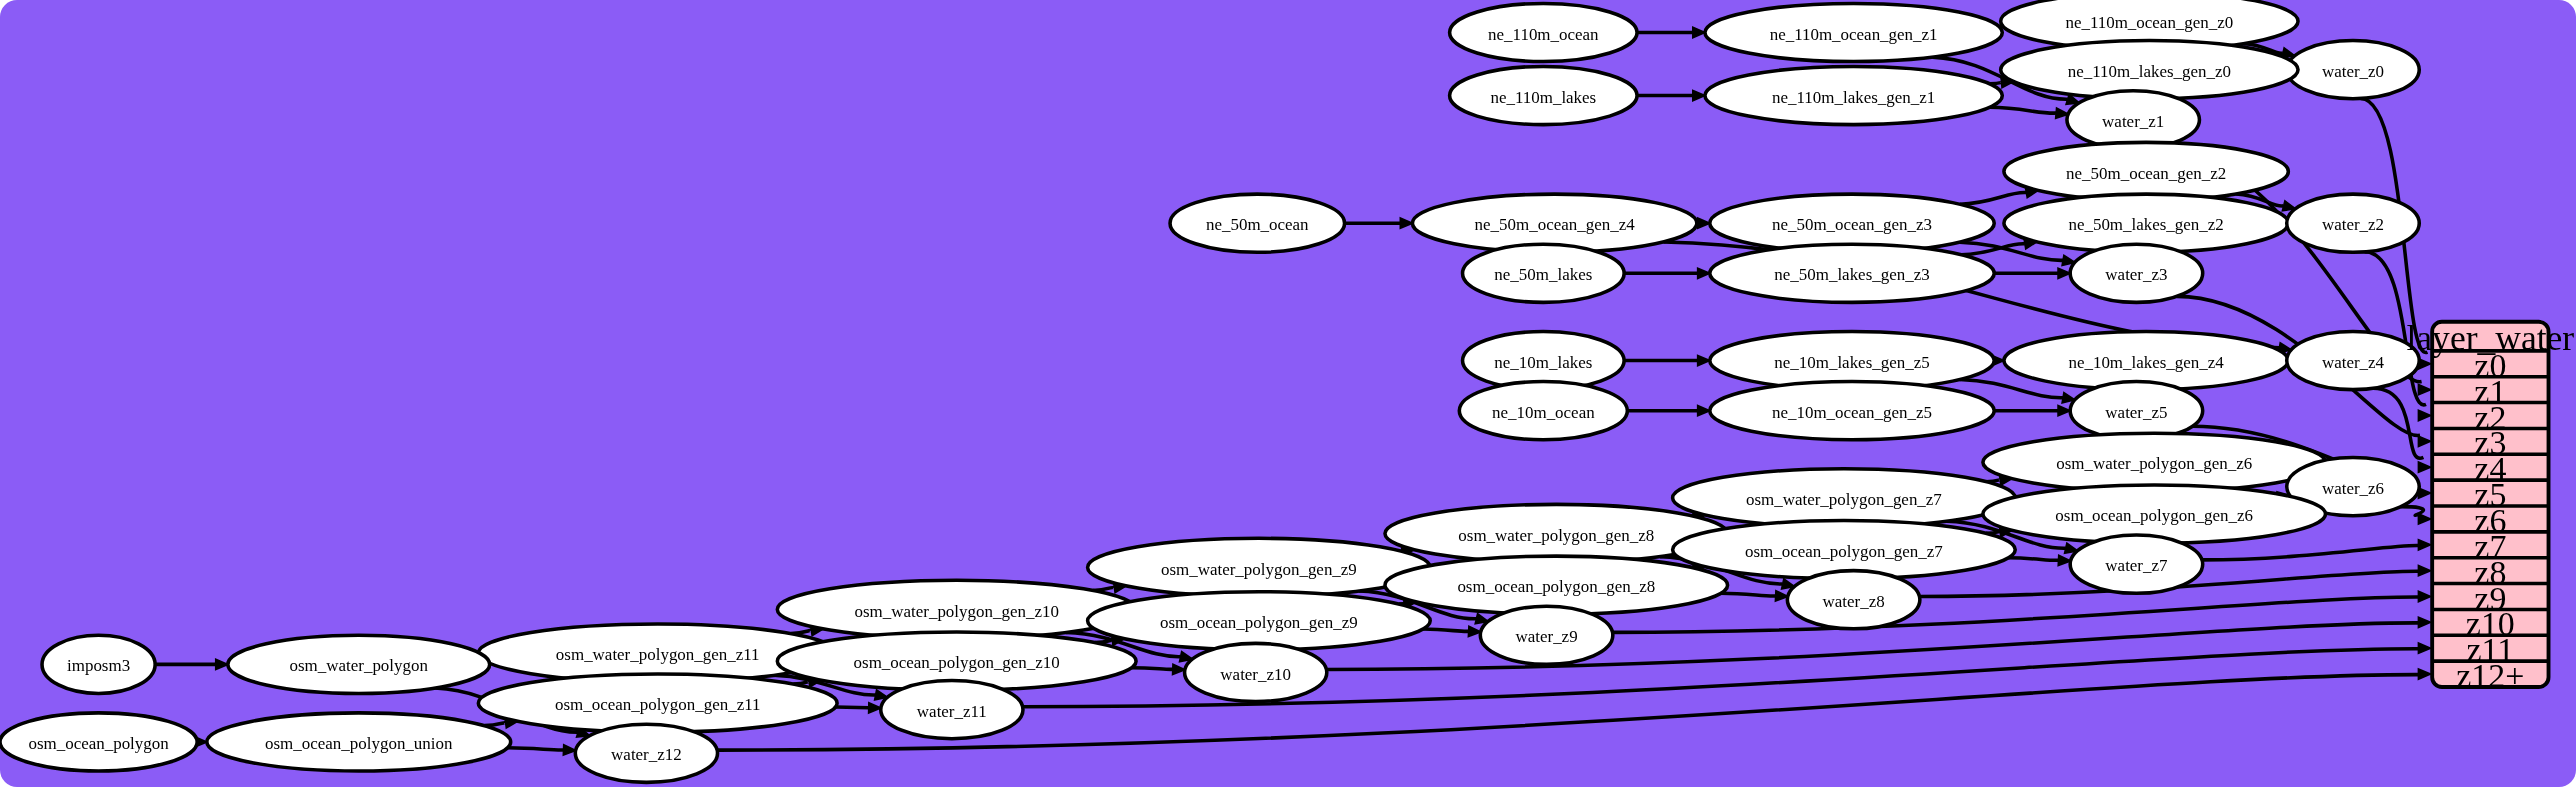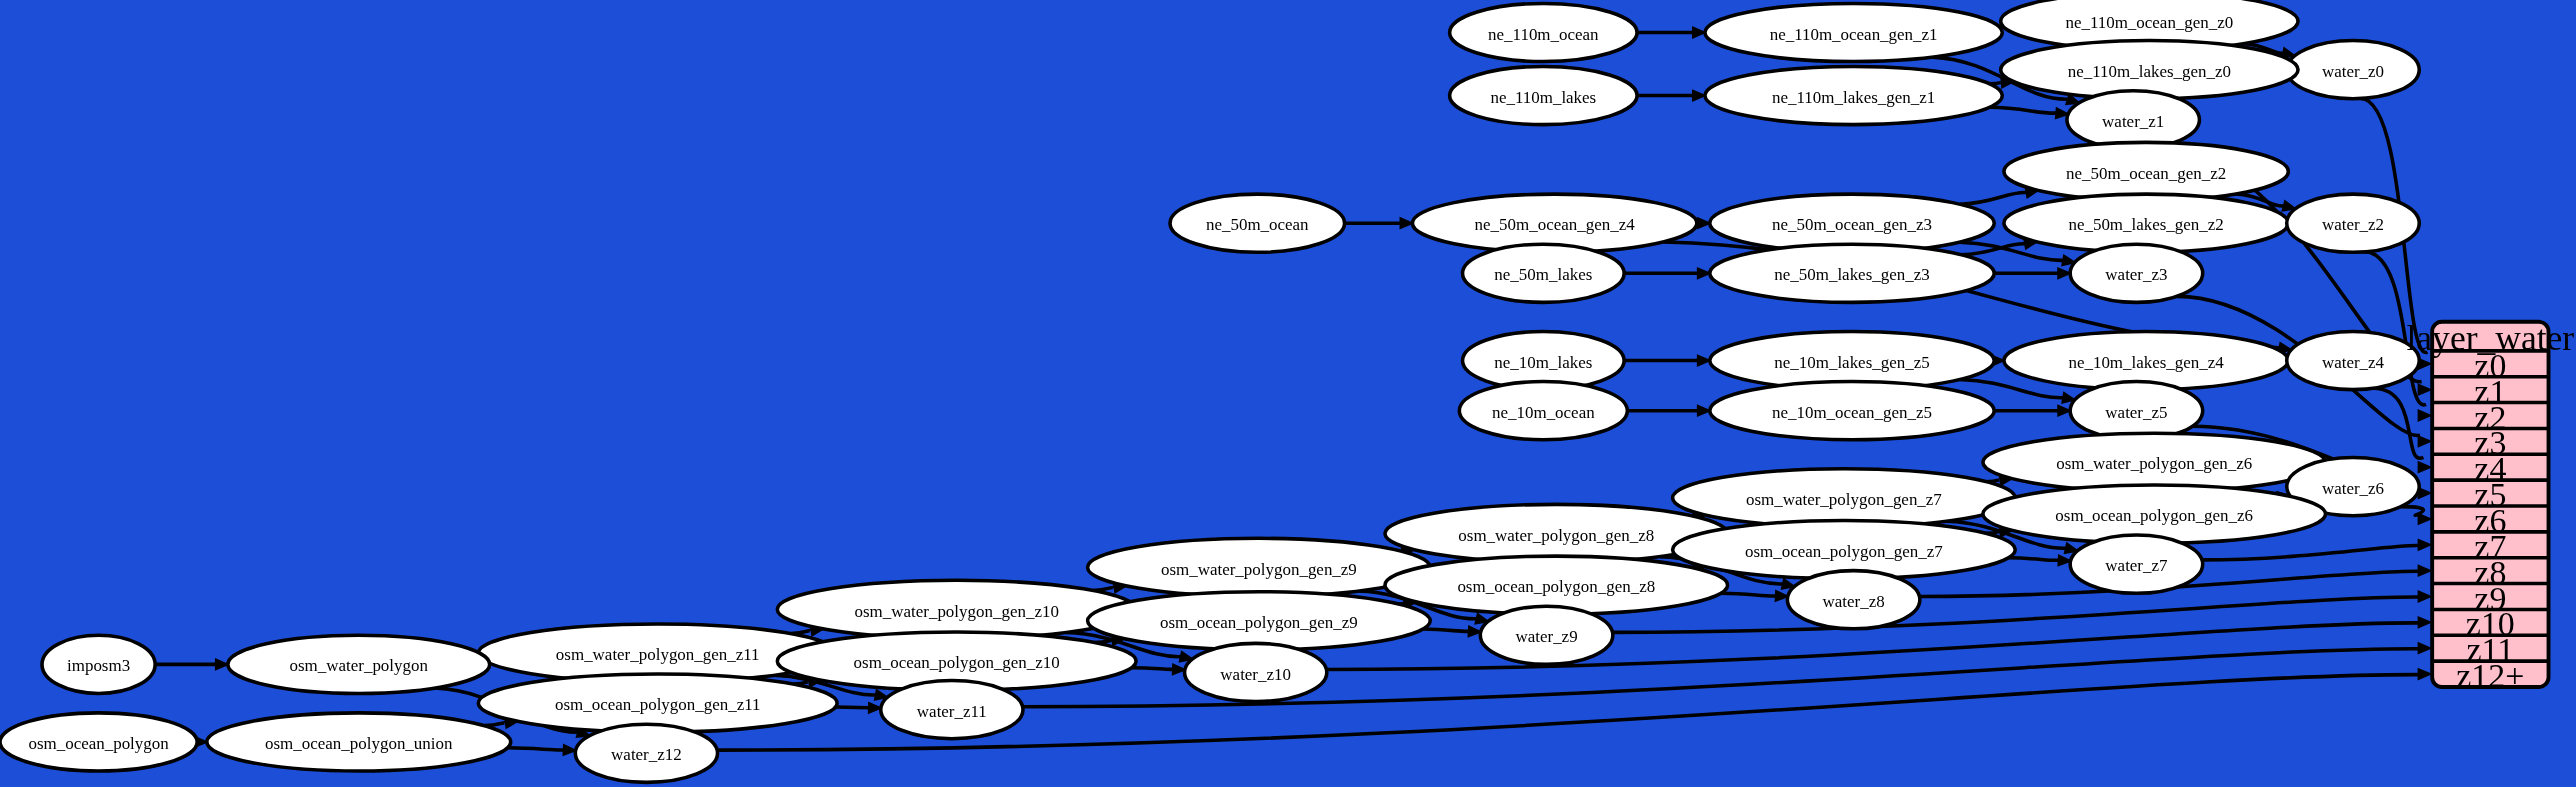--- a/index.html
+++ b/index.html
@@ -1,16 +1,16 @@
 <!DOCTYPE html>
 <html style="font-size:11.5px"><head>
 <meta charset="utf-8">
 <style>
   html,body{margin:0;padding:0;background:#ffffff;}
-  #stage{position:relative;width:2576px;height:787px;background:#1d4ed8;overflow:hidden;}
+  #stage{position:relative;width:2576px;height:787px;background:#8b5cf6;overflow:hidden;border-radius:17px;}
   svg{display:block;}
   .node-ellipse{fill:#ffffff;stroke:#000000;stroke-width:2.2;}
   .node-label{font-family:"Liberation Serif","DejaVu Serif",serif;font-size:21px;fill:#000000;text-anchor:middle;dominant-baseline:central;}
   .edge{fill:none;stroke:#000000;stroke-width:2.2;}
   .arrowhead{fill:#000000;stroke:#000000;stroke-width:1;}
   .table-outer{fill:#ffc0cb;stroke:#000000;stroke-width:2.4;}
   .table-title{font-family:"Liberation Serif","DejaVu Serif",serif;font-size:22px;fill:#000000;text-anchor:middle;dominant-baseline:central;}
   .table-row-label{font-family:"Liberation Serif","DejaVu Serif",serif;font-size:21px;fill:#000000;text-anchor:middle;dominant-baseline:central;}
   .rowline{stroke:#000000;stroke-width:2.2;}
 </style>

